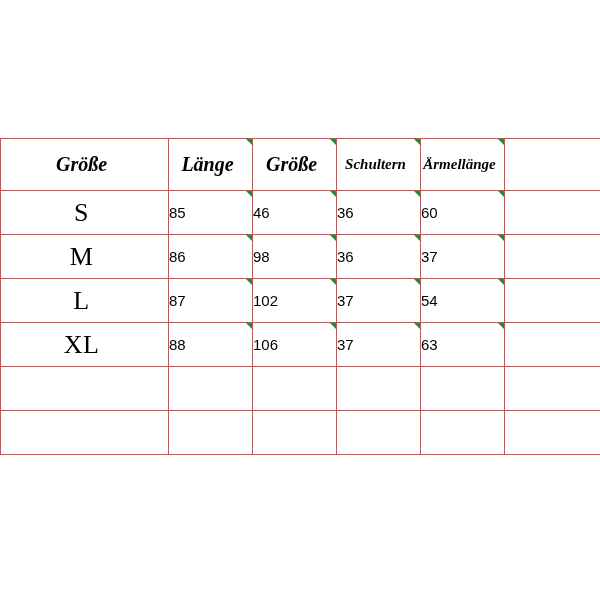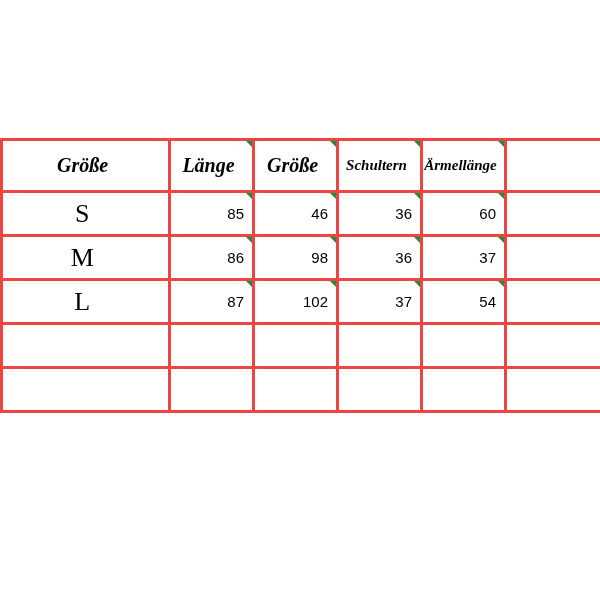--- a/index.html
+++ b/index.html
@@ -17,21 +17,21 @@
     top: 138px;
     left: 0;
     width: 600px;
   }
   table {
     border-collapse: collapse;
     width: 100%;
     table-layout: fixed;
   }
   td {
-    border: 3px solid #ef4444;
+    border: 1px solid #ef4444;
     height: 44px;
     position: relative;
     padding: 0 6px 0 0;
     vertical-align: middle;
     box-sizing: border-box;
   }
   tr.header td {
     height: 52px;
     font-style: italic;
     font-weight: 600;
@@ -45,21 +45,20 @@
   }
   .size-cell {
     font-family: "Times New Roman", Times, serif;
     font-size: 26px;
     text-align: center;
     letter-spacing: 0.5px;
   }
   .num-cell {
     font-family: Arial, Helvetica, sans-serif;
     font-size: 15px;
-    text-align: right;
     padding-right: 8px;
   }
   .tick::before {
     content: "";
     position: absolute;
     top: 0;
     right: 0;
     width: 0;
     height: 0;
     border-top: 6px solid #1a8f3a;
@@ -109,20 +108,28 @@
     </tr>
     <tr>
       <td class="size-cell">L</td>
       <td class="num-cell tick">87</td>
       <td class="num-cell tick">102</td>
       <td class="num-cell tick">37</td>
       <td class="num-cell tick">54</td>
       <td></td>
     </tr>
     <tr>
+      <td class="size-cell">XL</td>
+      <td class="num-cell tick">88</td>
+      <td class="num-cell tick">106</td>
+      <td class="num-cell tick">37</td>
+      <td class="num-cell tick">63</td>
+      <td></td>
+    </tr>
+    <tr>
       <td></td>
       <td></td>
       <td></td>
       <td></td>
       <td></td>
       <td></td>
     </tr>
     <tr>
       <td></td>
       <td></td>

